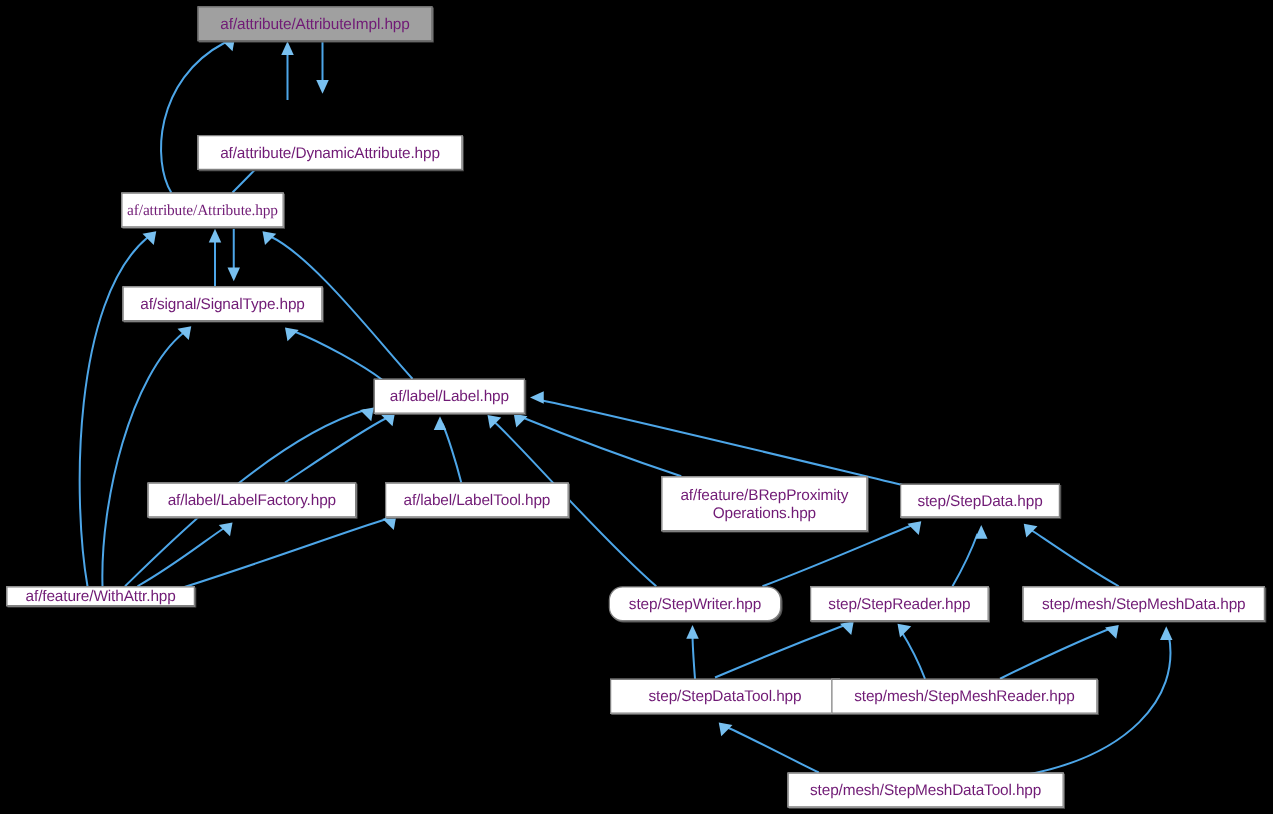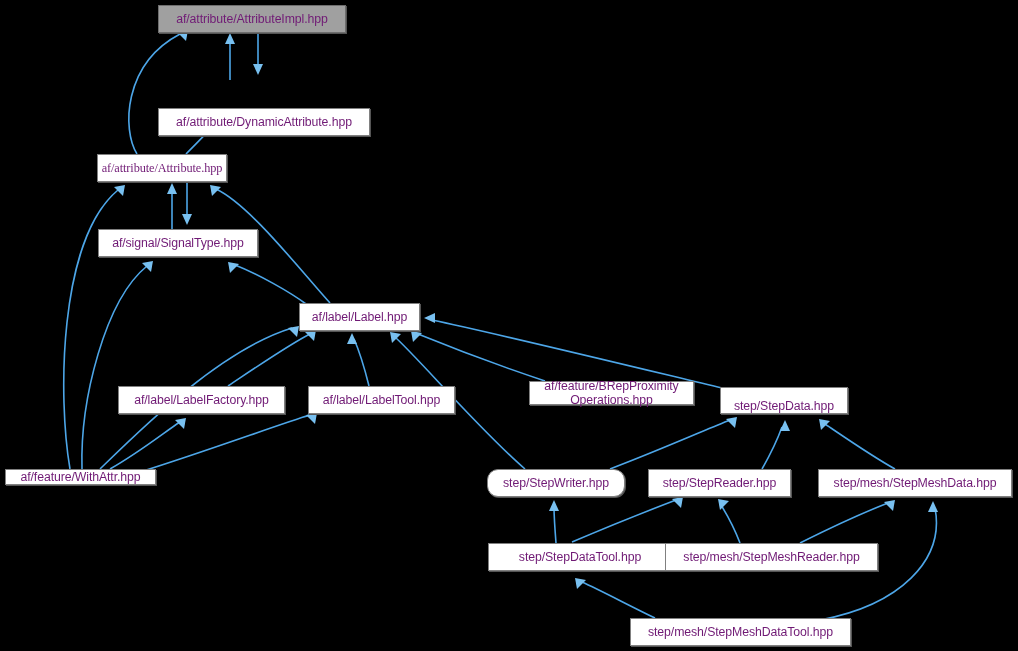--- a/index.html
+++ b/index.html
@@ -122,23 +122,23 @@
       <polygon class="arrowhead" points="933,501 928,512 938,512"></polygon>
     </svg>
   <div id="node-layer">
       <div class="node highlight" style="left: 158px; top: 5px; width: 188px; height: 28px;"><span class="node-label">af/attribute/AttributeImpl.hpp</span></div>
       <div class="node" style="left: 158px; top: 80px; width: 212px; height: 28px; margin-top: 28px;"><span class="node-label">af/attribute/DynamicAttribute.hpp</span></div>
       <div class="node" style="left: 97px; top: 154px; width: 130px; height: 28px; font-family: Liberation Serif, serif;"><span class="node-label">af/attribute/Attribute.hpp</span></div>
       <div class="node" style="left: 98px; top: 229px; width: 160px; height: 28px; justify-content: center;"><span class="node-label">af/signal/SignalType.hpp</span></div>
       <div class="node" style="left: 299px; top: 303px; width: 121px; height: 28px;"><span class="node-label">af/label/Label.hpp</span></div>
       <div class="node" style="left: 118px; top: 386px; width: 167px; height: 28px;"><span class="node-label">af/label/LabelFactory.hpp</span></div>
       <div class="node" style="left: 308px; top: 386px; width: 147px; height: 28px;"><span class="node-label">af/label/LabelTool.hpp</span></div>
-      <div class="node" style="left: 529px; top: 381px; width: 165px; height: 24px;"><span class="node-label">af/feature/BRepProximity
+      <div class="node" style="left: 529px; top: 381px; width: 165px; height: 44px;"><span class="node-label">af/feature/BRepProximity
 Operations.hpp</span></div>
-      <div class="node" style="left: 720px; top: 387px; width: 128px; height: 27px; align-items: flex-end;"><span class="node-label">step/StepData.hpp</span></div>
+      <div class="node" style="left: 720px; top: 387px; width: 128px; height: 27px;"><span class="node-label">step/StepData.hpp</span></div>
       <div class="node" style="left: 5px; top: 469px; width: 151px; height: 16px;"><span class="node-label">af/feature/WithAttr.hpp</span></div>
       <div class="node" style="left: 487px; top: 469px; width: 138px; height: 28px; border-radius: 11px;"><span class="node-label">step/StepWriter.hpp</span></div>
       <div class="node" style="left: 648px; top: 469px; width: 143px; height: 28px;"><span class="node-label">step/StepReader.hpp</span></div>
       <div class="node" style="left: 818px; top: 469px; width: 194px; height: 28px;"><span class="node-label">step/mesh/StepMeshData.hpp</span></div>
       <div class="node" style="left: 488px; top: 543px; width: 184px; height: 28px;"><span class="node-label">step/StepDataTool.hpp</span></div>
       <div class="node" style="left: 665px; top: 543px; width: 213px; height: 28px;"><span class="node-label">step/mesh/StepMeshReader.hpp</span></div>
       <div class="node" style="left: 630px; top: 618px; width: 221px; height: 28px;"><span class="node-label">step/mesh/StepMeshDataTool.hpp</span></div>
     </div>
 </div>
 

